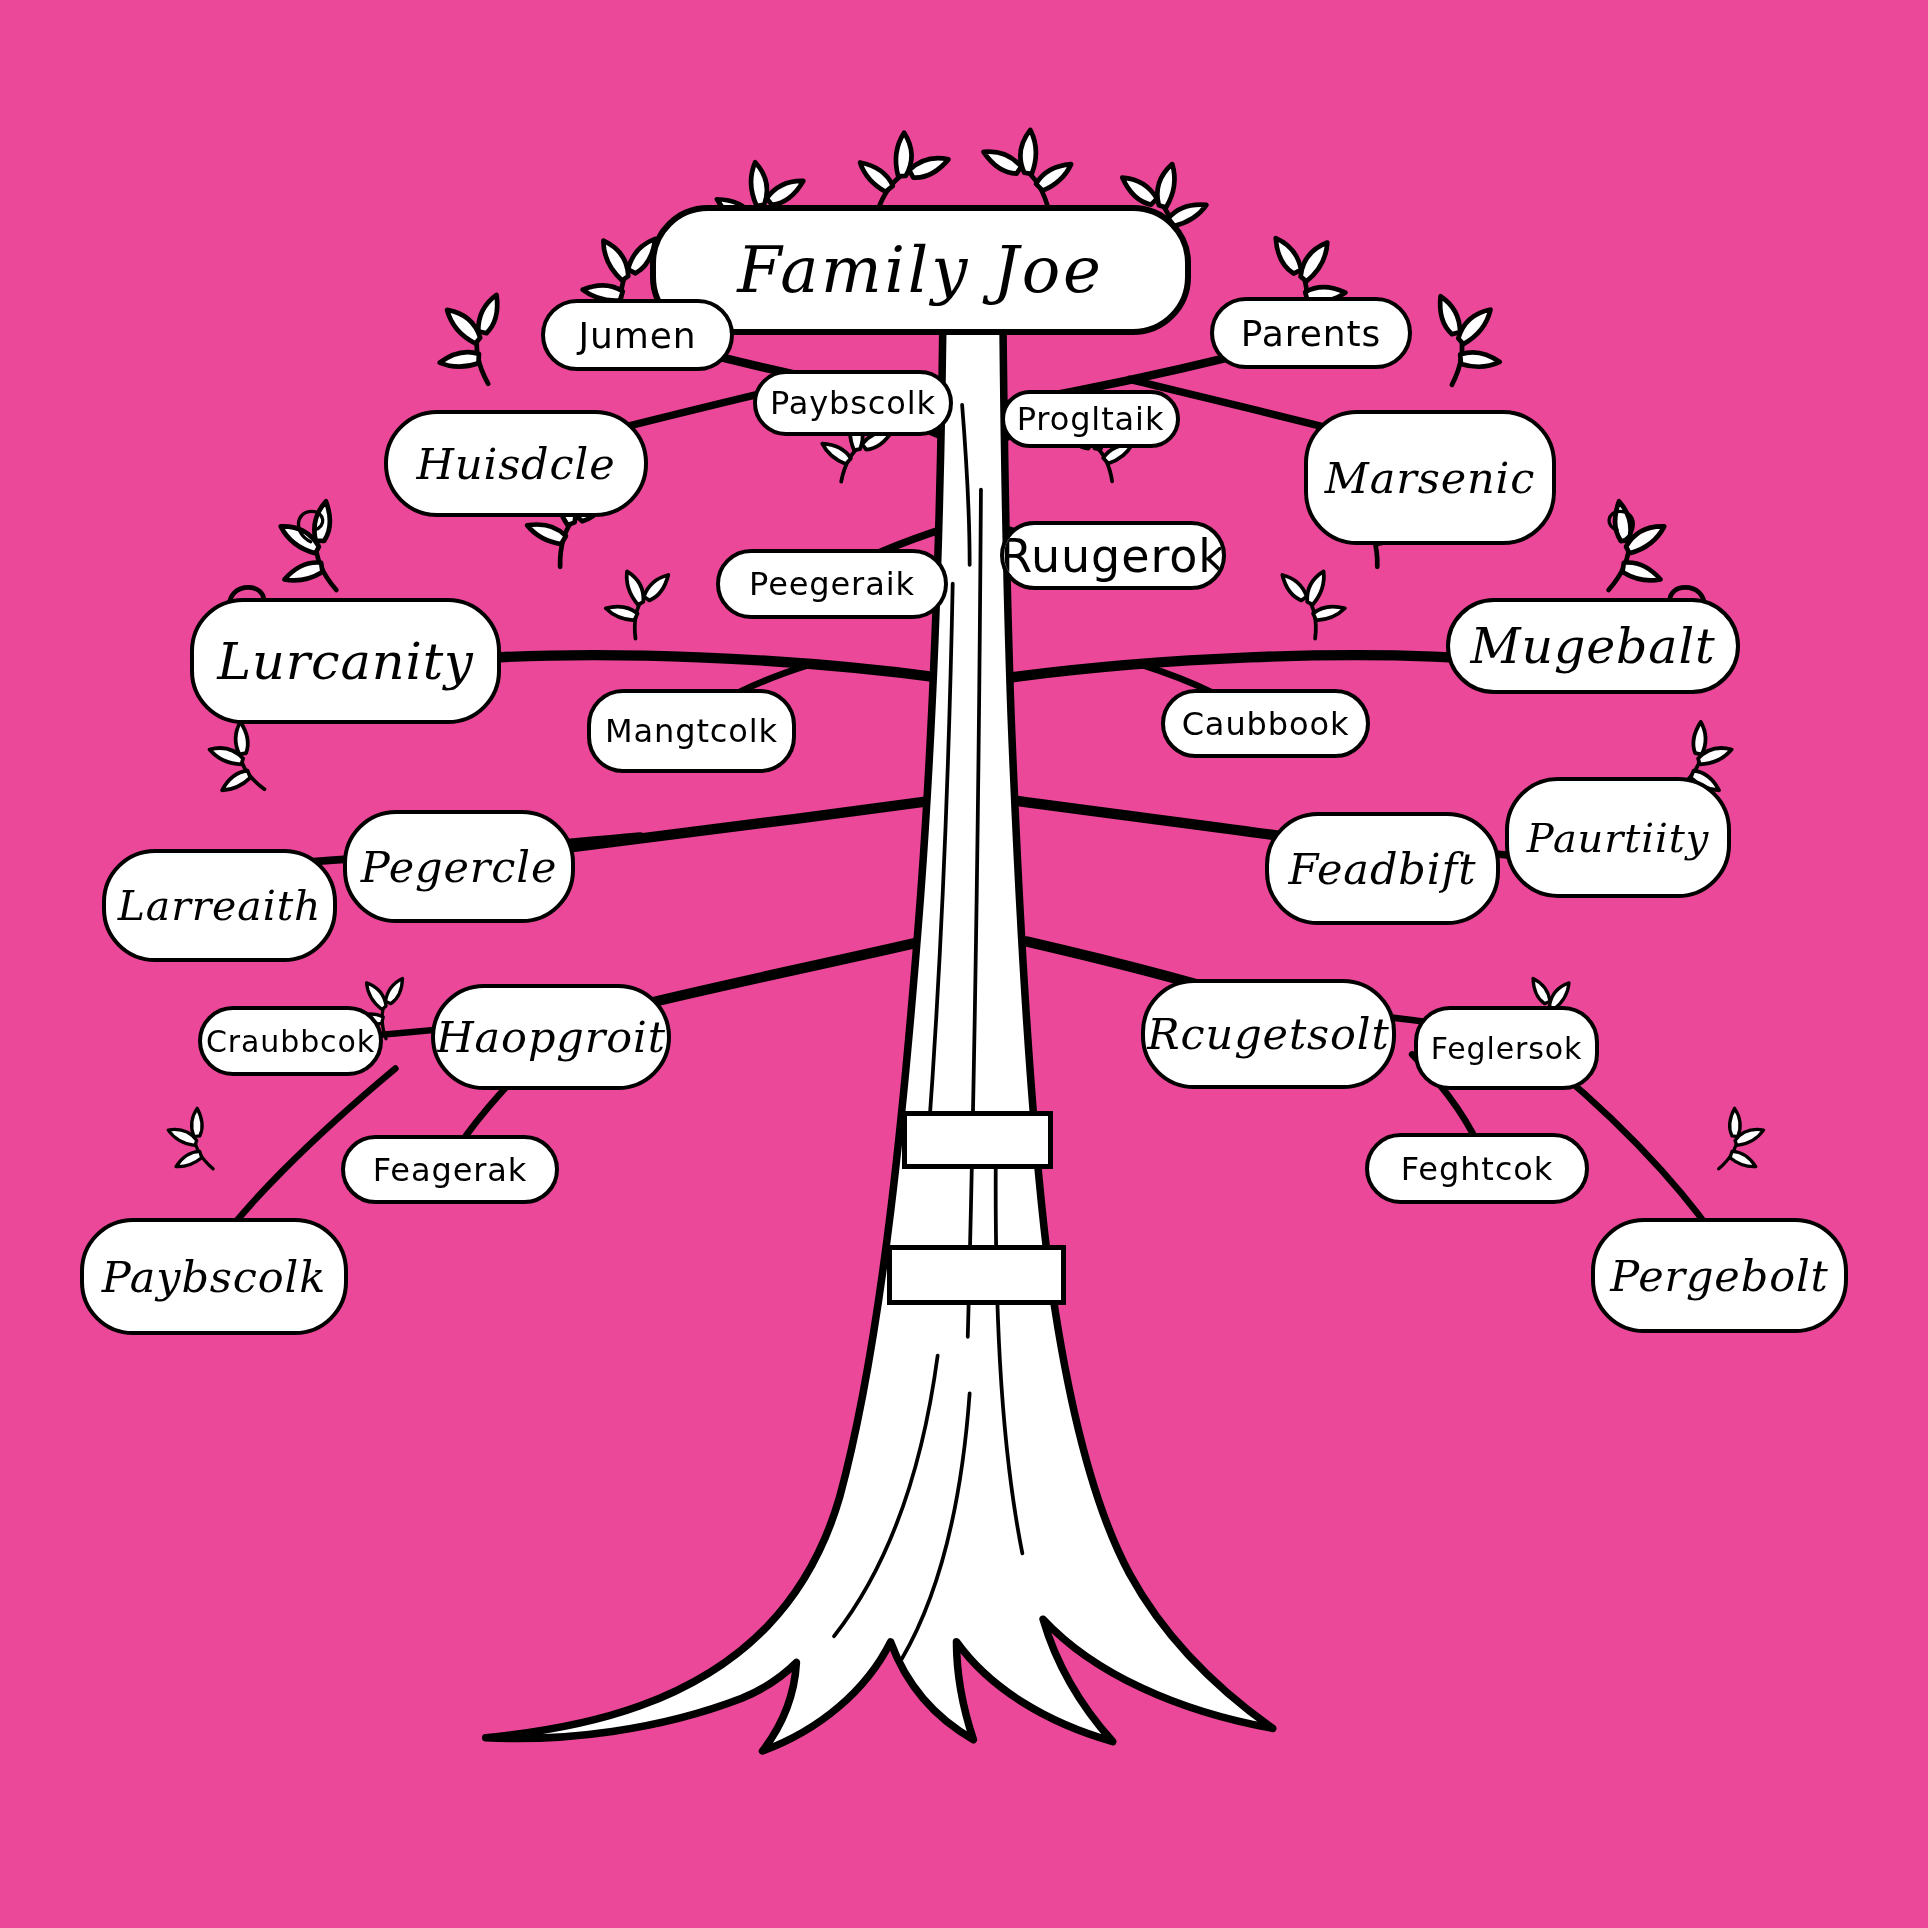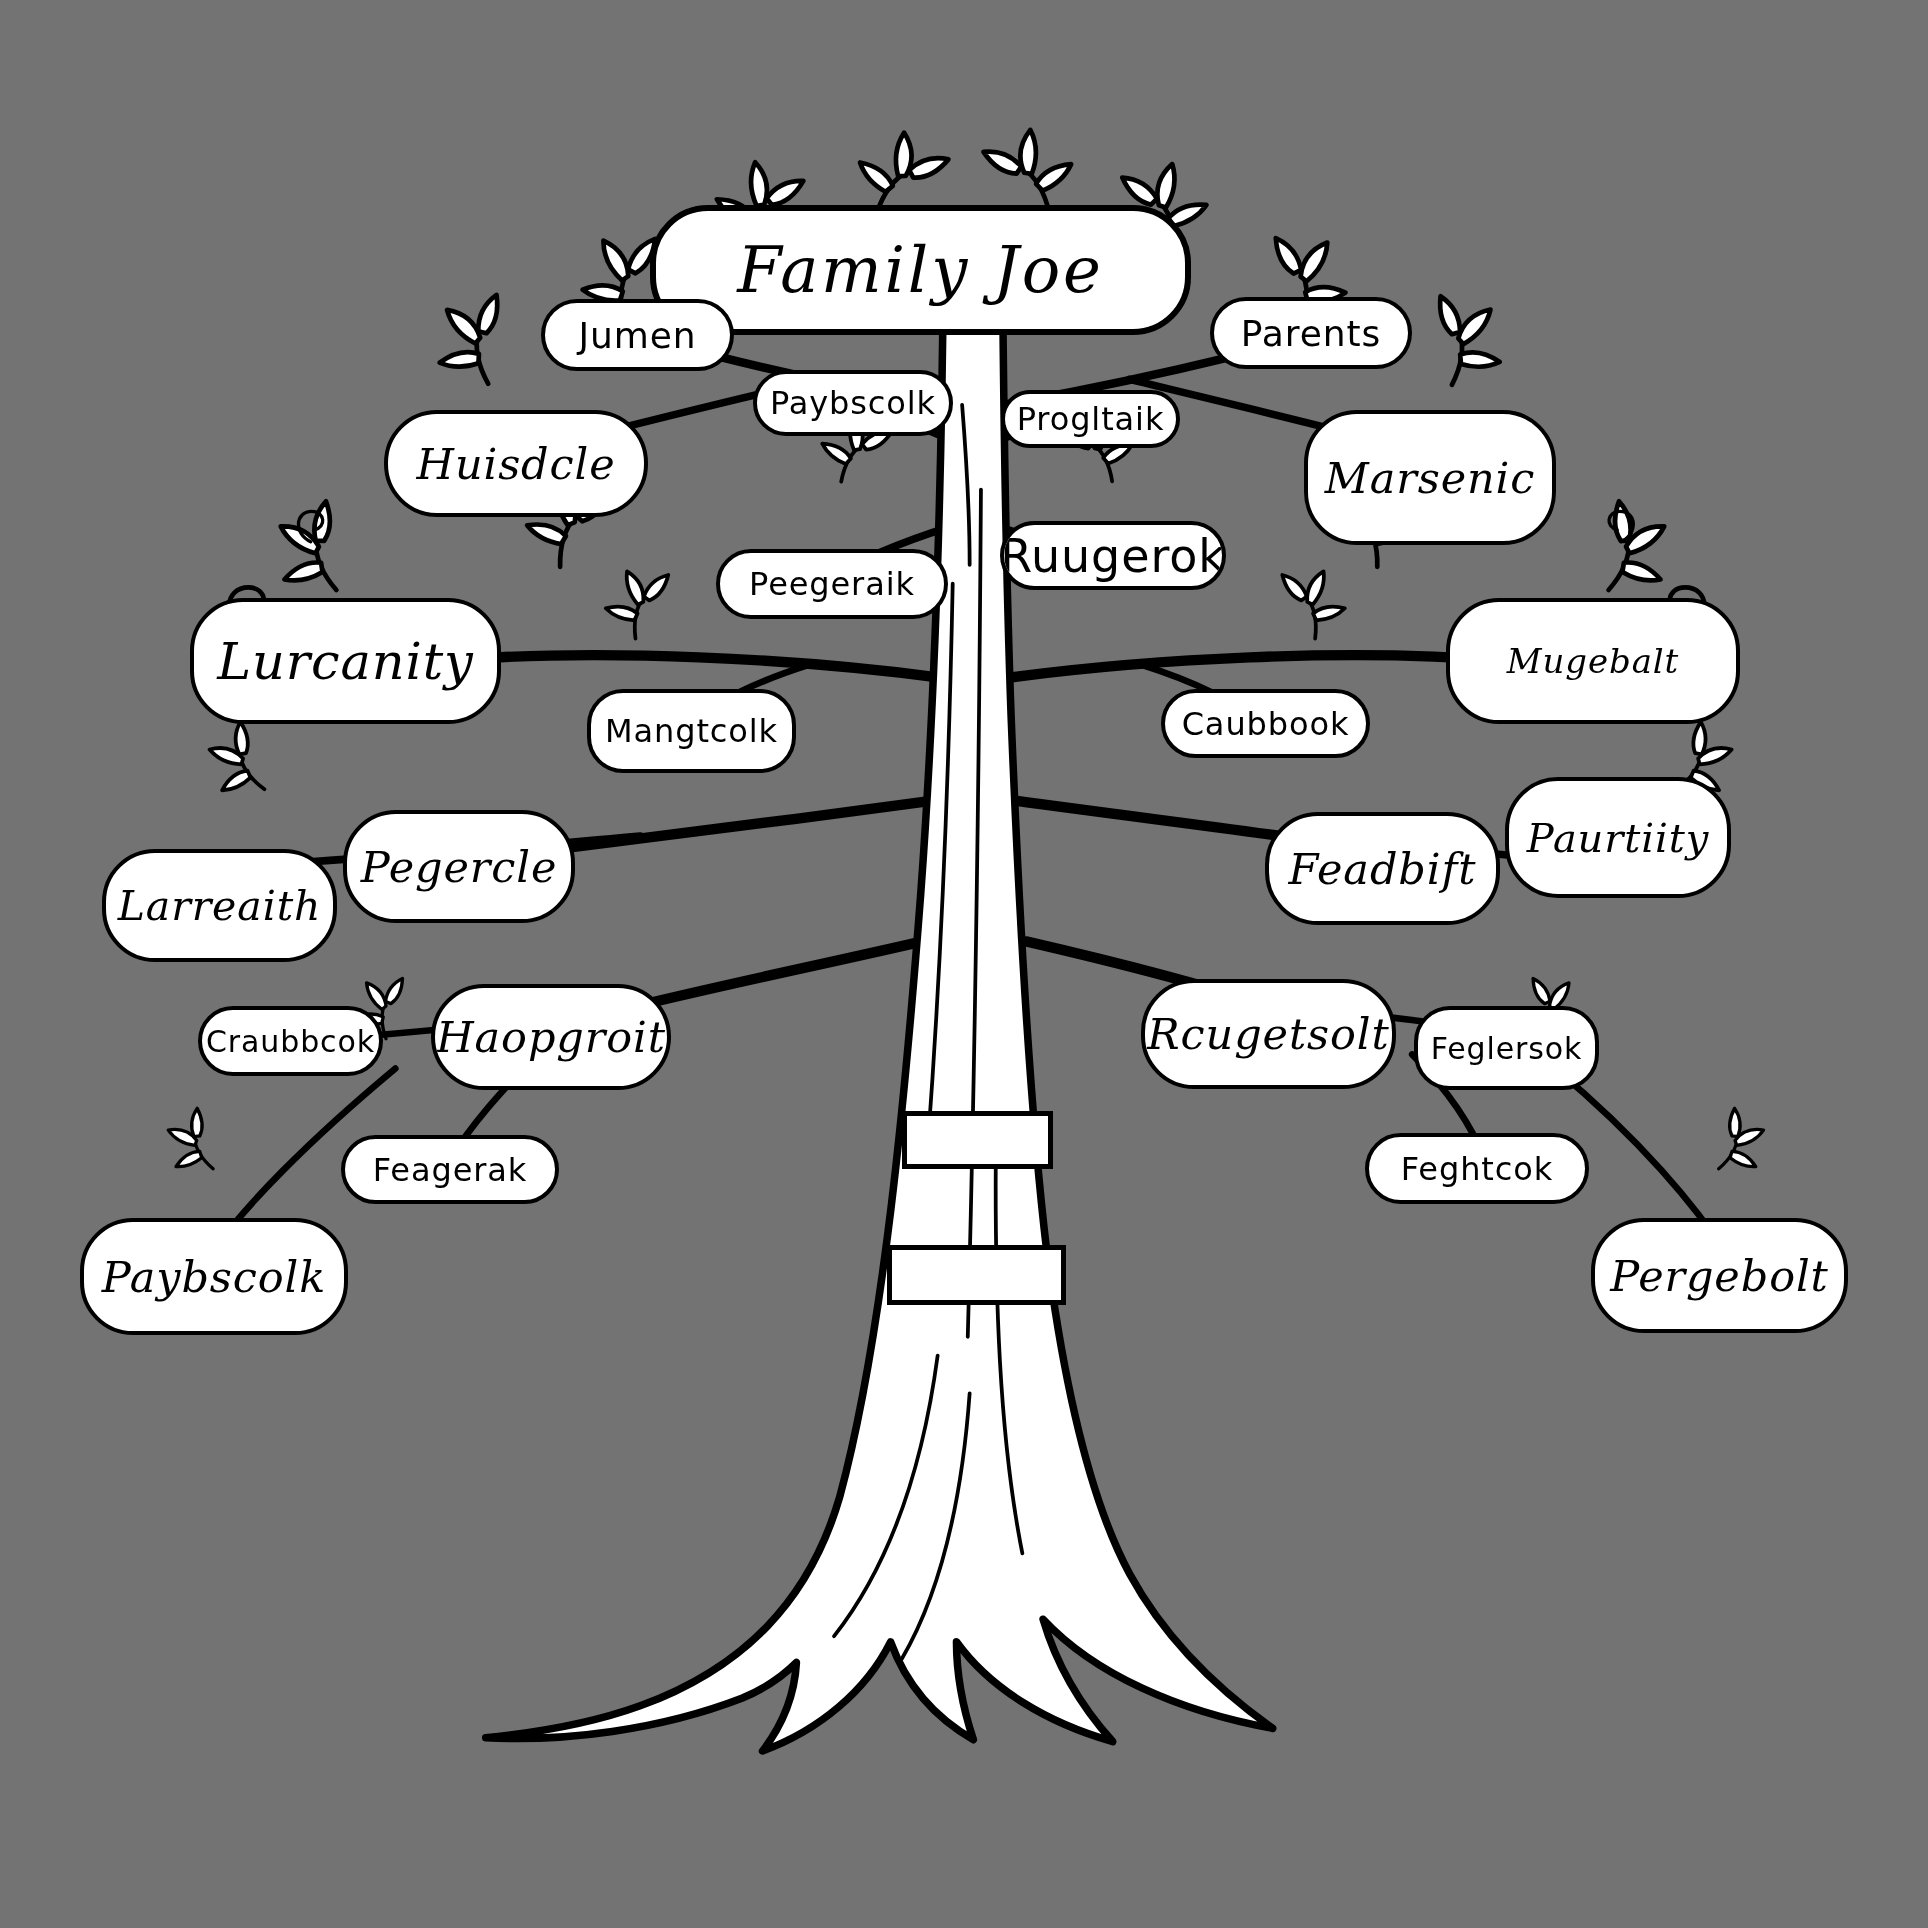--- a/index.html
+++ b/index.html
@@ -1,19 +1,19 @@
 <!DOCTYPE html>
 <html style="font-size:15px"><head>
 <meta charset="utf-8">
 <style>
   html,body{margin:0;padding:0;background:#ffffff;}
   #canvas{
     position:relative;
     width:1928px;height:1928px;
-    background:#737373;
+    background:#ec4899;
     overflow:hidden;
     font-family:"DejaVu Sans", sans-serif;
     color:#000;
   }
   #tree-svg{position:absolute;left:0;top:0;width:1928px;height:1928px;}
   .node{
     position:absolute;
     background:#ffffff;
     border:4.7px solid #000;
     box-sizing:border-box;
@@ -188,21 +188,21 @@
   </div>
   <div class="node node-sm" style="left:716px;top:549px;width:232px;height:70px">
     <span>Peegeraik</span>
   </div>
   <div class="node node-sm" style="left:1000px;top:521px;width:226px;height:69px;font-size:46px">
     <span>Ruugerok</span>
   </div>
   <div class="node node-lg" style="left:190px;top:598px;width:311px;height:126px;font-size:51px">
     <span>Lurcanity</span>
   </div>
-  <div class="node node-lg" style="left:1446px;top:598px;width:294px;height:126px;font-size:34px">
+  <div class="node node-lg" style="left:1446px;top:598px;width:294px;height:96px;font-size:49px">
     <span>Mugebalt</span>
   </div>
   <div class="node node-sm" style="left:587px;top:689px;width:209px;height:84px">
     <span>Mangtcolk</span>
   </div>
   <div class="node node-sm" style="left:1161px;top:689px;width:209px;height:69px">
     <span>Caubbook</span>
   </div>
   <div class="node node-lg" style="left:102px;top:849px;width:235px;height:113px;font-size:41px">
     <span>Larreaith</span>

